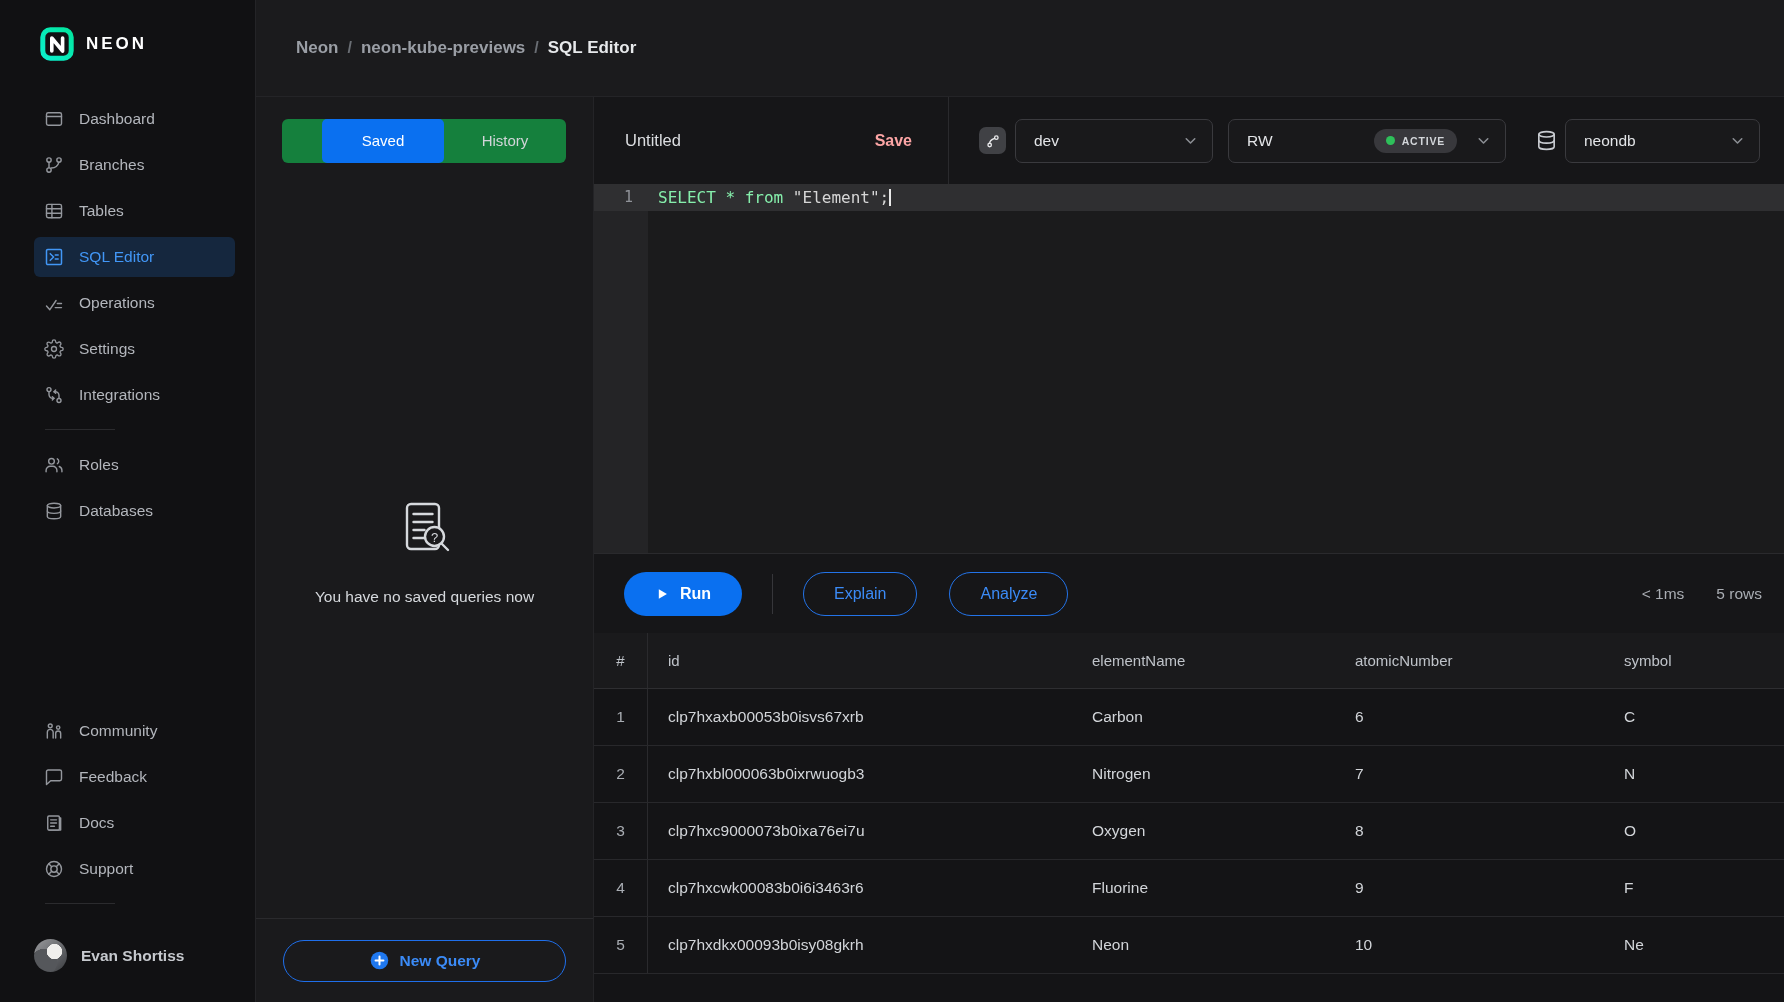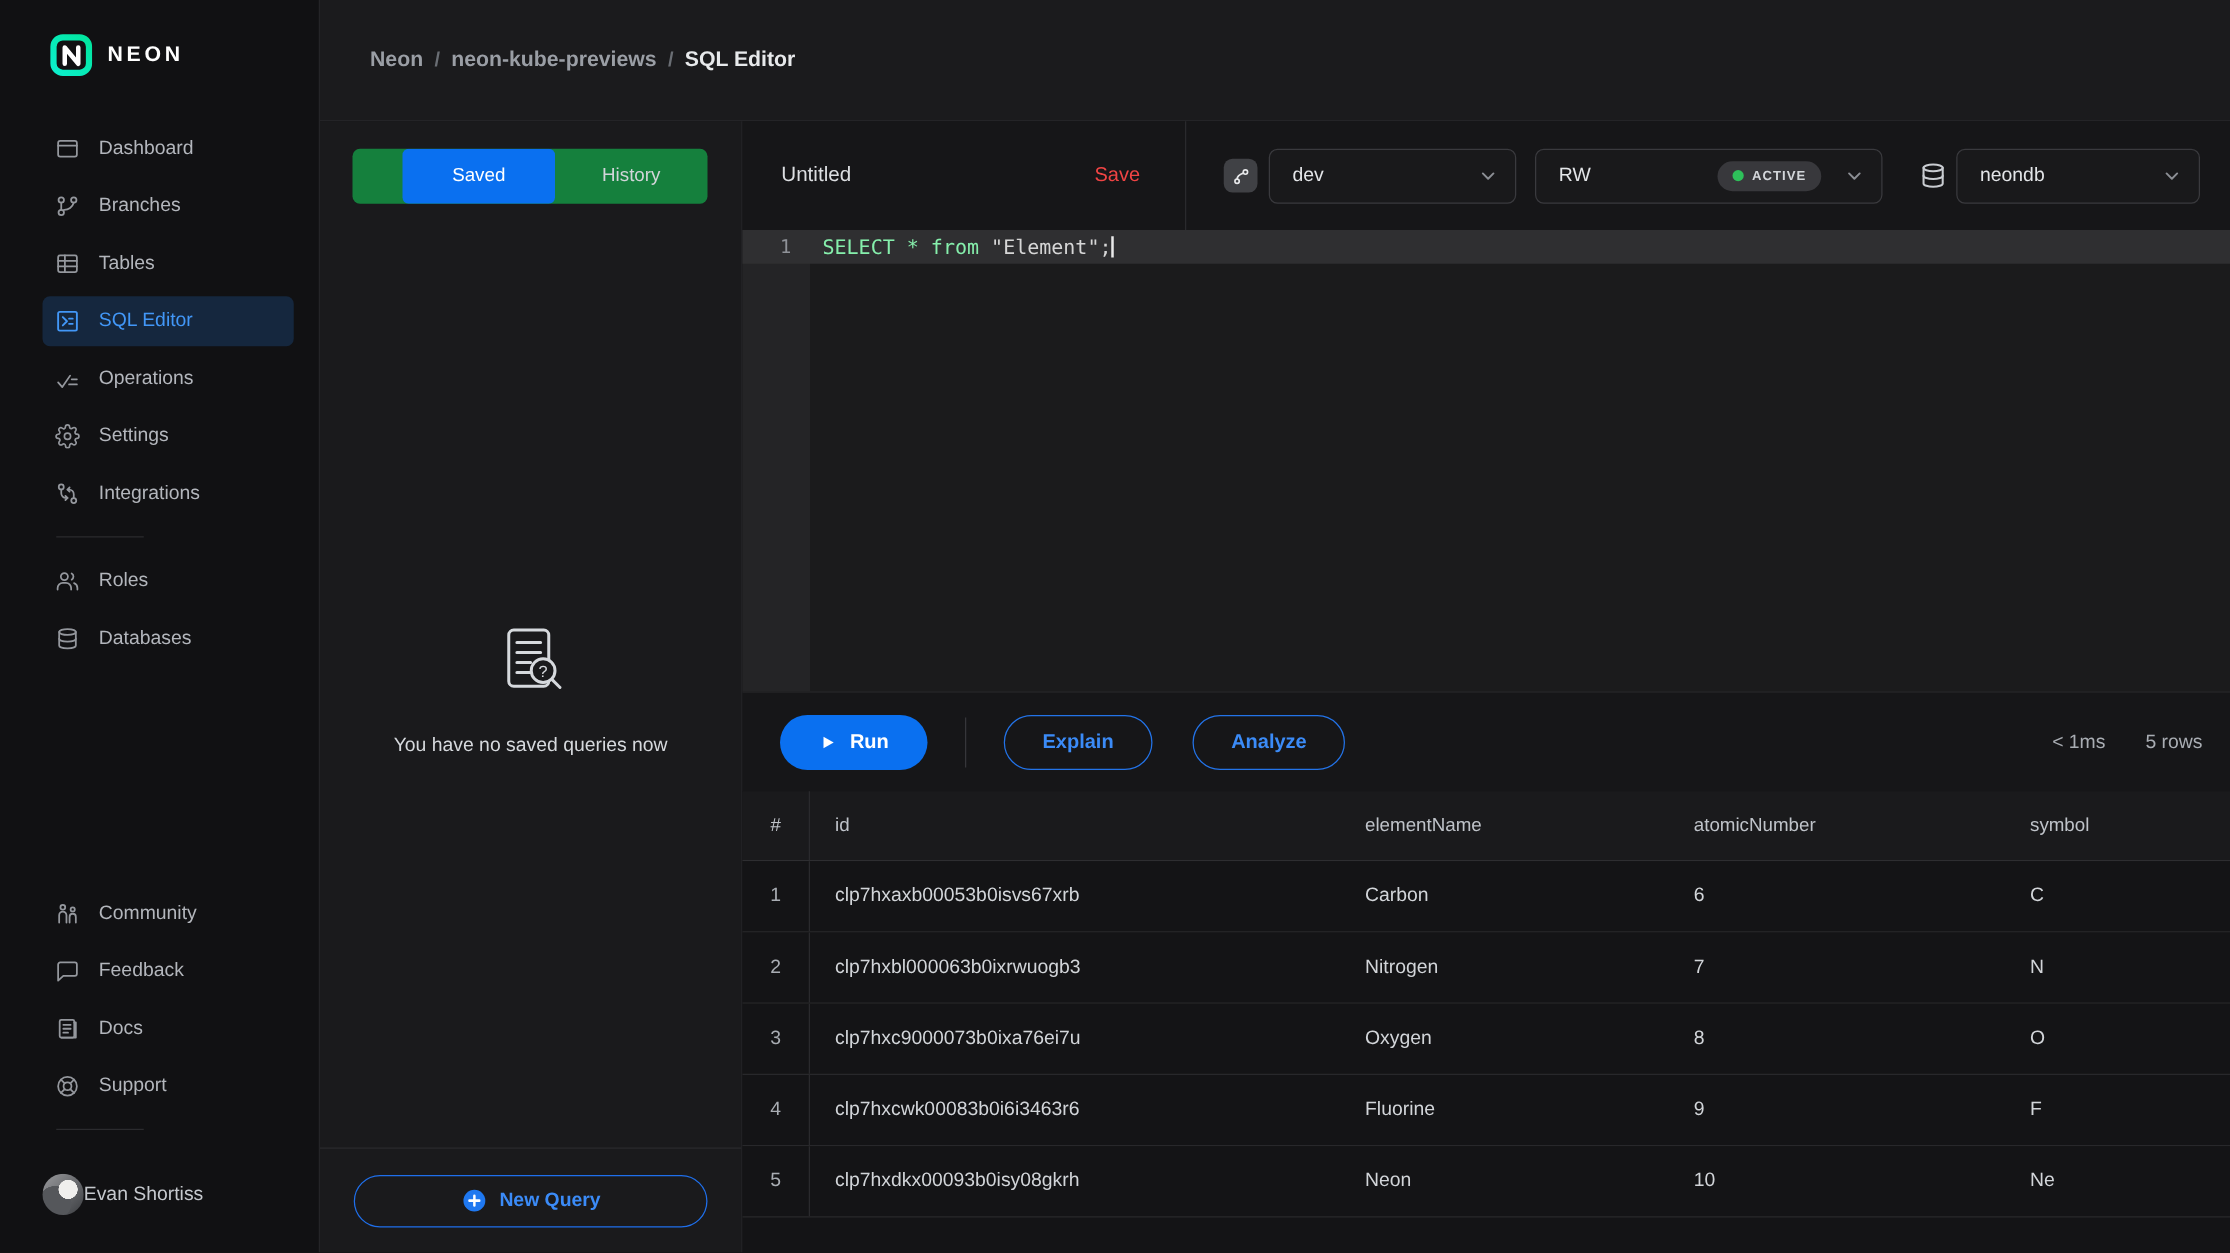--- a/index.html
+++ b/index.html
@@ -13,21 +13,21 @@
   .logo-row { display:flex; align-items:center; gap:12px; padding:27px 0 0 40px; }
   .logo-word { color:#fff; font-size:17px; font-weight:700; letter-spacing:3px; }
   .nav { margin-top:35px; display:flex; flex-direction:column; }
   .nav-item { display:flex; align-items:center; gap:15px; height:40px; margin:3px 20px 3px 34px;
     padding-left:10px; border-radius:6px; color:#b3b6bc; font-size:15.5px; cursor:pointer; }
   .nav-item .ni { color:#94979d; display:flex; }
   .nav-item.active { background:#15273e; color:#4297f7; }
   .nav-item.active .ni { color:#4297f7; }
   .nav-divider { height:1px; background:#2b2b2e; width:70px; margin:11px 0 12px 45px; }
   .sidebar .spacer { flex:1; }
-  .user-row { display:flex; align-items:center; margin:23px 20px 30px 34px; cursor:pointer; }
+  .user-row { display:flex; align-items:center; gap:14px; margin:23px 20px 30px 34px; cursor:pointer;font-weight:bold; }
   .avatar { width:33px; height:33px; border-radius:50%;
     background:
       radial-gradient(circle at 62% 38%, #f0efed 0 26%, rgba(0,0,0,0) 27%),
       radial-gradient(circle at 30% 70%, #55575b 0 40%, rgba(0,0,0,0) 41%),
       linear-gradient(135deg, #9a9b9e, #3a3c40); }
   .user-name { color:#c6c9ce; font-size:15.5px; }
 
   
   .main-col { flex:1; display:flex; flex-direction:column; min-width:0; }
   .topbar { height:97px; flex:0 0 97px; background:#1b1b1d; border-bottom:1px solid #242427;
@@ -55,21 +55,21 @@
     background:transparent; display:flex; align-items:center; justify-content:center; gap:10px;
     color:#3b8bf7; font-size:15.5px; font-weight:700; cursor:pointer; }
 
   
   .main-panel { flex:1; display:flex; flex-direction:column; min-width:0; }
   .main-toolbar { height:87px; flex:0 0 87px; background:#161618; display:flex; }
   .doc-section { width:355px; flex:0 0 355px; border-right:1px solid #2a2a2d; display:flex;
     align-items:center; padding:0 36px 0 31px; }
   .doc-title { color:#dcdee1; font-size:16.5px; }
   .doc-section .gap { flex:1; }
-  .save-link { color:#ef4444; font-size:16px; font-weight:400; cursor:pointer; }
+  .save-link { color:#fca5a5; font-size:16px; font-weight:700; cursor:pointer; }
   .env-section { flex:1; display:flex; align-items:center; padding-left:30px; }
   .branch-chip { width:27px; height:27px; background:#404145; border-radius:7px; display:flex;
     align-items:center; justify-content:center; color:#e8e9eb; margin-right:9px; flex:0 0 27px; }
   .select { height:44px; border:1px solid #3a3a3e; border-radius:7px; display:flex; align-items:center;
     padding:0 13px 0 18px; color:#e3e5e8; font-size:15.5px; cursor:pointer; background:#19191b; }
   .select .sel-gap { flex:1; }
   .sel-branch { width:198px; }
   .sel-compute { width:278px; margin-left:15px; }
   .sel-db { width:195px; margin-left:7px; }
   .db-icon-wrap { margin-left:29px; color:#c9ccd1; display:flex; }
@@ -93,21 +93,21 @@
   .caret { display:inline-block; width:2px; height:17px; background:#e9e9e9; vertical-align:-3px; }
 
   
   .actions-row { height:80px; flex:0 0 80px; background:#161618; border-top:1px solid #2a2a2d;
     display:flex; align-items:center; padding:0 22px 0 30px; }
   .run-btn { width:118px; height:44px; border-radius:22px; background:#0a70f0; border:none; color:#fff;
     font-size:16px; font-weight:700; display:flex; align-items:center; justify-content:center; gap:11px;
     cursor:pointer; font-family:"Liberation Sans", sans-serif; }
   .v-sep { width:1px; height:40px; background:#36363a; margin:0 30px; }
   .ghost-btn { height:44px; border-radius:22px; background:transparent; border:1px solid #2373e8;
-    color:#3b8bf7; font-size:16px; font-weight:700; cursor:pointer; padding:0 30px;
+    color:#3b8bf7; font-size:16px; font-weight:400; cursor:pointer; padding:0 30px;
     font-family:"Liberation Sans", sans-serif; }
   .ghost-btn + .ghost-btn { margin-left:32px; }
   .actions-row .gap { flex:1; }
   .meta-text { color:#a9adb3; font-size:15.5px; }
   .meta-text + .meta-text { margin-left:32px; }
 
   
   .results { flex:1; background:#141416; min-height:0; }
   .t-row { display:grid; grid-template-columns:54px 444px 263px 269px 1fr; align-items:center; }
   .t-head { height:56px; background:#1a1a1c; border-bottom:1px solid #2e2e31; color:#bfc3c9; font-size:15px; }

